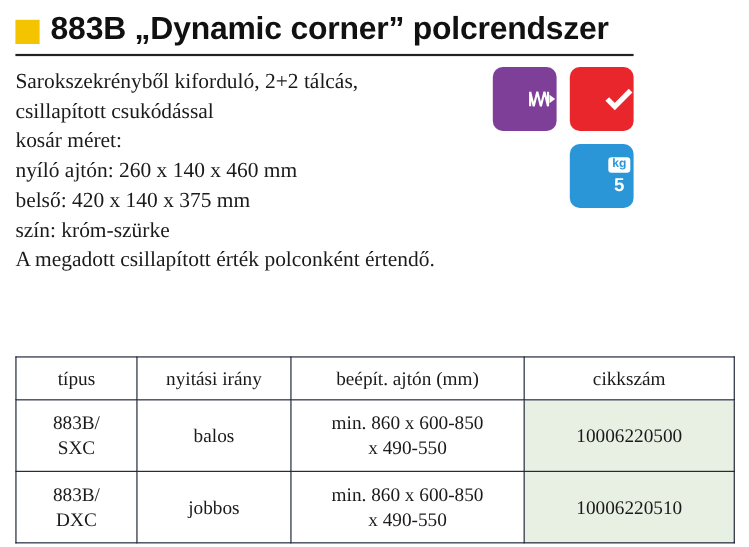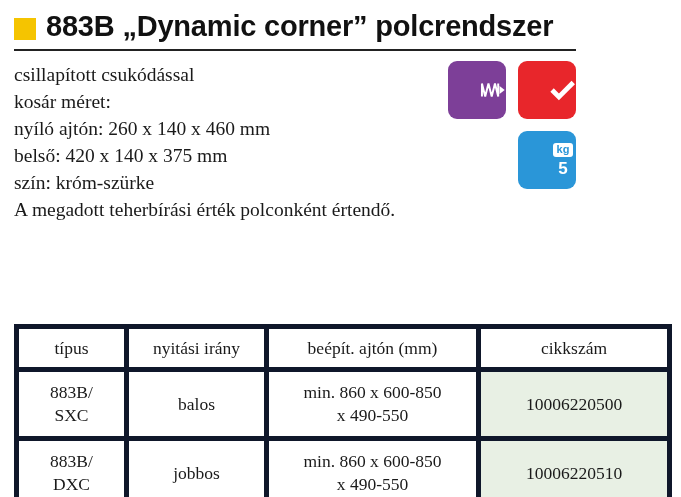--- a/index.html
+++ b/index.html
@@ -127,21 +127,21 @@
     right: 14px;
     top: 324px;
   }
   table.spec {
     border-collapse: collapse;
     width: 653px;
     font-size: 17.5px;
     table-layout: fixed;
   }
   table.spec th, table.spec td {
-    border: 5px solid #0f172a;
+    border: 1px solid #0f172a;
     text-align: center;
     vertical-align: middle;
     padding: 4px 4px;
     font-weight: normal;
     line-height: 23px;
   }
   table.spec thead th {
     height: 30px;
   }
   table.spec tbody td {
@@ -162,26 +162,27 @@
 
   <div class="header">
     <div class="header-square"></div>
     <div class="header-title">883B „Dynamic corner” polcrendszer</div>
   </div>
   <hr class="header-rule">
 
   <div class="body-area">
 
     <div class="desc">
+      <div class="line">Sarokszekrényből kiforduló, 2+2 tálcás,</div>
       <div class="line">csillapított csukódással</div>
       <div class="line">kosár méret:</div>
       <div class="line">nyíló ajtón: 260 x 140 x 460 mm</div>
       <div class="line">belső: 420 x 140 x 375 mm</div>
       <div class="line">szín: króm-szürke</div>
-      <div class="line wide">A megadott teherbírási érték polconként értendő.</div>
+      <div class="line wide">A megadott csillapított érték polconként értendő.</div>
     </div>
 
     <div class="icons">
       <div class="icon-row">
         <div class="icon-box icon-purple">
           <svg width="40" height="30" viewBox="0 0 40 30" aria-hidden="true">
             <path d="M3 5 L3 25 M3 5 L8 25 L13 5 L18 25 L23 5 L28 25 L28 5" stroke="#ffffff" stroke-width="3" fill="none" stroke-linejoin="miter"></path>
             <path d="M38 15 L30 9 L30 21 Z" fill="#ffffff"></path>
           </svg>
         </div>

